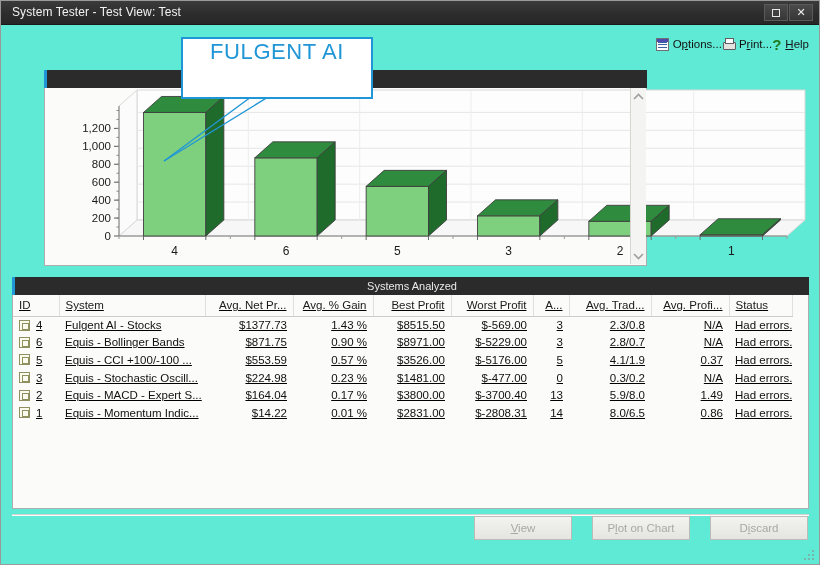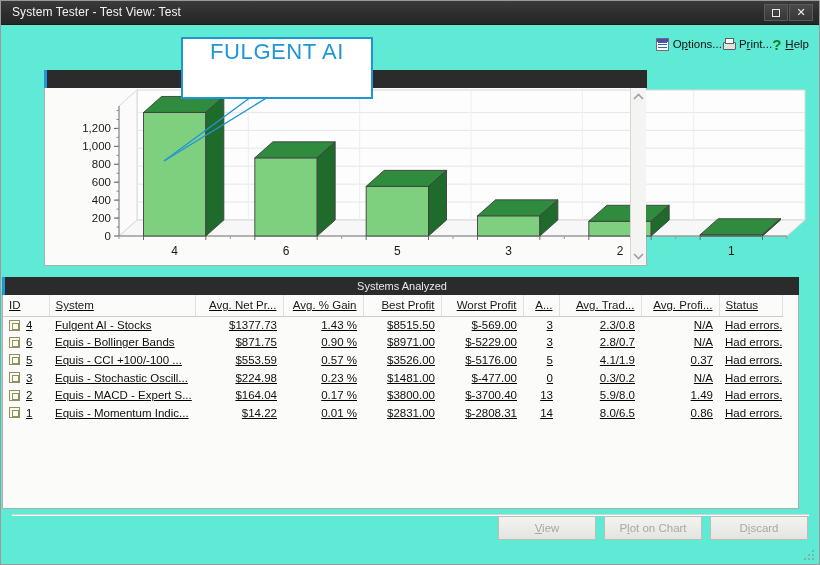--- a/index.html
+++ b/index.html
@@ -86,21 +86,21 @@
     height: 18px; background: #2b2b2b;
     color: #e9e9e9; font-size: 11px;
     display: flex; align-items: center; justify-content: center;
     border-left: 3px solid #2196d6;
   }
   .panel-body { background: #fbfbfa; border: 1px solid #aeaeae; border-top: none; }
 
   #panel-summary { left: 11px; top: 69px; width: 635px; height: 196px; padding-left: 32px; }
   #panel-summary .panel-body { height: 178px; position: relative; }
 
-  #panel-systems { left: 1px; top: 276px; width: 797px; height: 232px; }
+  #panel-systems { left: 11px; top: 276px; width: 797px; height: 232px; }
   #panel-systems .panel-body { height: 214px; position: relative; overflow: hidden; text-decoration: underline; }
 
   
   #chart-wrap {
     position: absolute; left: 0; top: 0; width: 766px; height: 176px;
   }
   #chart-svg { display: block; }
 
   
   #chart-scroll {
@@ -168,21 +168,21 @@
   }
   #footer {
     position: absolute; right: 11px; top: 515px;
     display: flex; gap: 8px;
   }
   .btn {
     width: 98px; height: 24px;
     background: linear-gradient(to bottom, #f3f3f1, #e4e4e0);
     border: 1px solid #bdbdb8;
     color: #a8a8a4; font-size: 11.5px;
-    display: flex; align-items: center; justify-content: center;
+    display: flex; align-items: center; justify-content: center; margin-left: 12px;
   }
   .btn u { text-decoration: underline; }
 
   #grip {
     position: absolute; right: 3px; bottom: 2px; width: 12px; height: 12px;
     opacity: .55;
   }
 </style>
 </head>
 <body>

